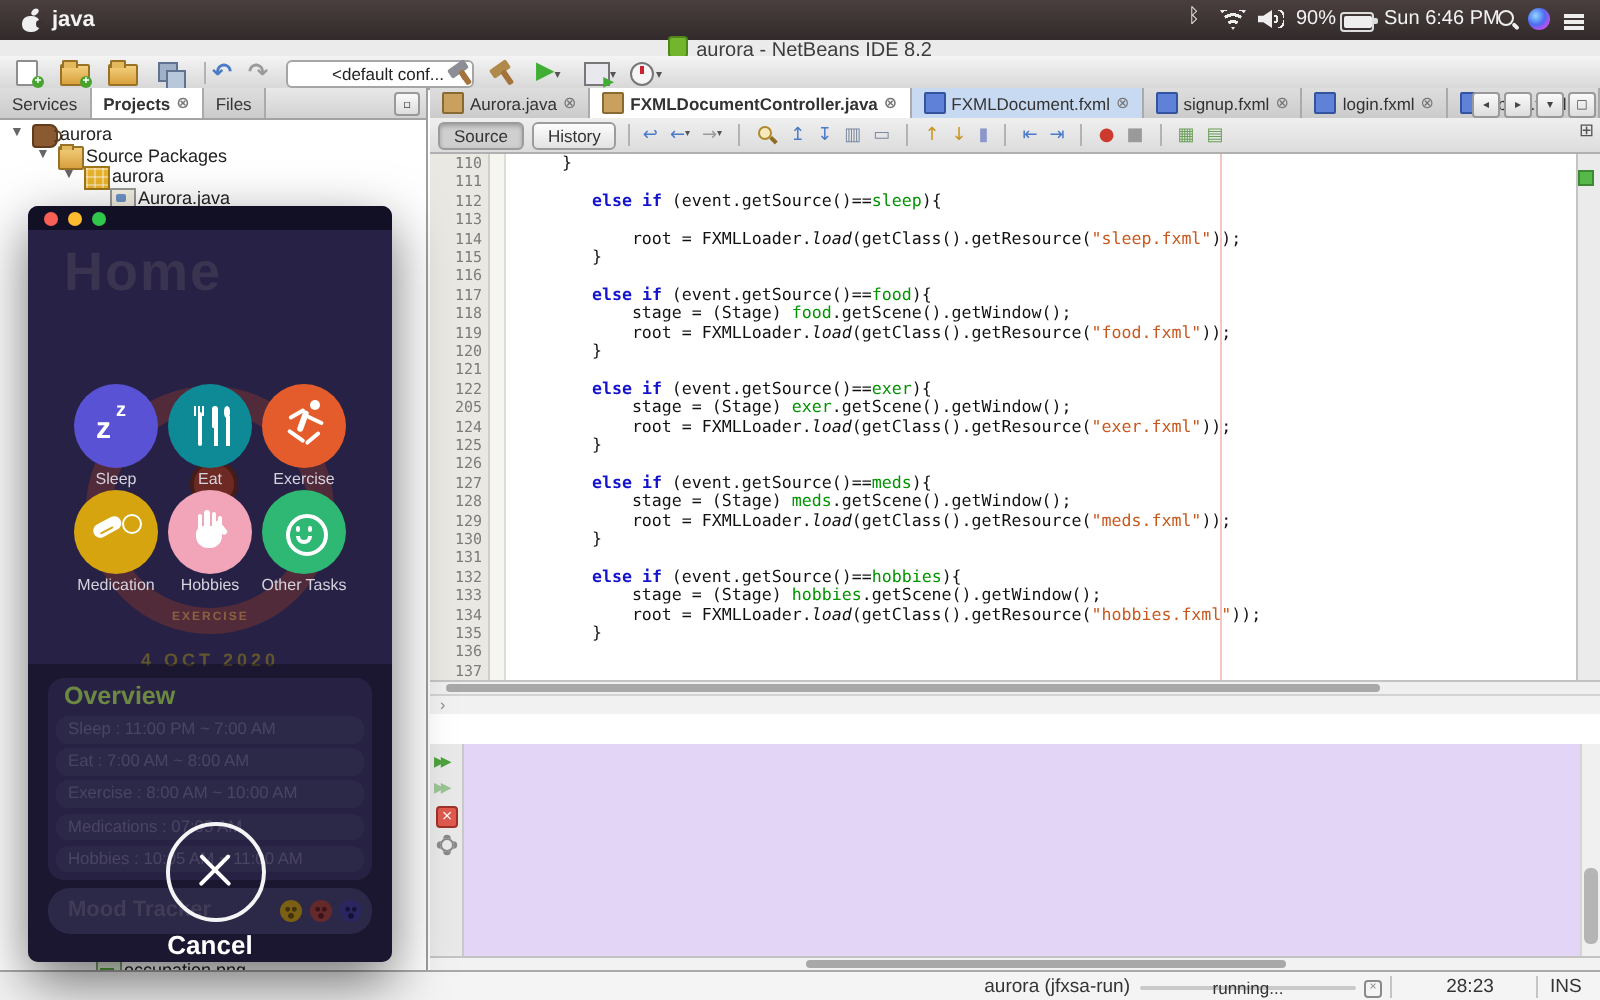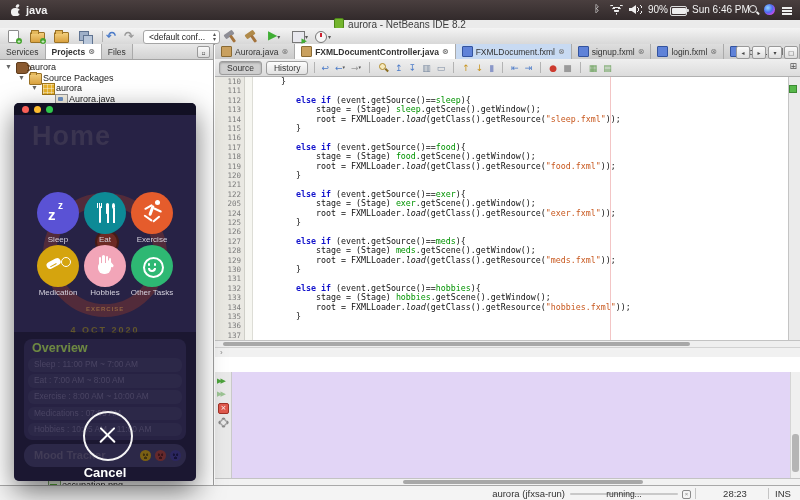--- a/index.html
+++ b/index.html
@@ -40,21 +40,21 @@
   #nbtoolbar{position:absolute;left:0;top:28px;width:800px;height:16px;
     background:linear-gradient(#f4f4f4,#d8d8d8);border-bottom:1px solid #9f9f9f;}
   .tbi{position:absolute;top:2px;width:16px;height:13px;}
   .page{position:absolute;left:3px;top:0;width:9px;height:11px;background:#fff;border:1px solid #8d8d8d;border-radius:1px;}
   .plus{position:absolute;right:-1px;bottom:-1px;width:6px;height:6px;background:#47a52f;border-radius:50%;color:#fff;font-size:6px;line-height:6px;text-align:center;font-weight:bold;}
   .folder{position:absolute;left:1px;top:2px;width:13px;height:9px;background:linear-gradient(#f3cf7c,#d9a13f);border:1px solid #9a7226;border-radius:1px;}
   .folder:before{content:"";position:absolute;left:0;top:-3px;width:6px;height:3px;background:#e4b85c;border:1px solid #9a7226;border-bottom:none;border-radius:1px 1px 0 0;}
   .saveall{position:absolute;left:2px;top:1px;width:8px;height:8px;background:#9fb0c8;border:1px solid #5f7391;}
   .saveall:before{content:"";position:absolute;left:3px;top:3px;width:8px;height:8px;background:#b9c7da;border:1px solid #5f7391;}
   .glyphbtn{position:absolute;top:1px;font-size:12px;font-weight:bold;font-family:"DejaVu Sans",sans-serif;}
-  .combo{position:absolute;left:143px;top:2px;width:70px;height:12px;background:#fff;border:1px solid #a5a5a5;border-radius:3px;font-size:8.5px;color:#222;line-height:12px;padding-left:5px;}
+  .combo{position:absolute;left:143px;top:2px;width:70px;height:12px;background:#fff;border:1px solid #a5a5a5;border-radius:3px;font-size:8.5px;color:#222;line-height:12px;padding-left:22px;}
   .combo .steppers{position:absolute;right:3px;top:1px;font-size:6px;color:#555;line-height:5px;text-align:center;}
   .hammer{position:absolute;left:2px;top:2px;width:10px;height:5px;background:#8d8d95;border-radius:1px;transform:rotate(-35deg);}
   .hammer:after{content:"";position:absolute;left:4px;top:4px;width:2.5px;height:8px;background:#a4733c;border-radius:1px;}
   .runplay{color:#3fae33;font-size:12px;line-height:12px;}
   .caret{font-size:6px;color:#555;}
   .dbg{position:absolute;left:1px;top:1px;width:11px;height:10px;background:#e8e8ee;border:1px solid #777;}
   .dbg:after{content:"▶";position:absolute;right:-3px;bottom:-3px;font-size:7px;color:#3fae33;}
   .prof{position:absolute;left:2px;top:1px;width:10px;height:10px;border:1.4px solid #777;border-radius:50%;background:#f5f5f5;}
   .prof:after{content:"";position:absolute;left:4px;top:1px;width:1.5px;height:4px;background:#c23;}
   #searchbox{position:absolute;right:10px;top:29px;width:112px;height:13px;background:#fff;border:1px solid #b5b5b5;border-radius:8px;}
@@ -402,21 +402,20 @@
           <div class="cline" style="top: 9.4px;">
             <span class="cnum">111</span>
             <span class="ctext"></span>
           </div>
           <div class="cline" style="top: 18.8px;">
             <span class="cnum">112</span>
             <span class="ctext"><span>        </span><span class="tk-k">else if</span><span> (event.getSource()==</span><span class="tk-g">sleep</span><span>){</span></span>
           </div>
           <div class="cline" style="top: 28.2px;">
             <span class="cnum">113</span>
-            <span class="ctext"><span>            stage = (Stage) </span><span class="tk-g">sleep</span><span>.getScene().getWindow();</span></span>
           </div>
           <div class="cline" style="top: 37.6px;">
             <span class="cnum">114</span>
             <span class="ctext"><span>            root = FXMLLoader.</span><span class="tk-i">load</span><span>(getClass().getResource(</span><span class="tk-s">"sleep.fxml"</span><span>));</span></span>
           </div>
           <div class="cline" style="top: 47px;">
             <span class="cnum">115</span>
             <span class="ctext"><span>        }</span></span>
           </div>
           <div class="cline" style="top: 56.4px;">

